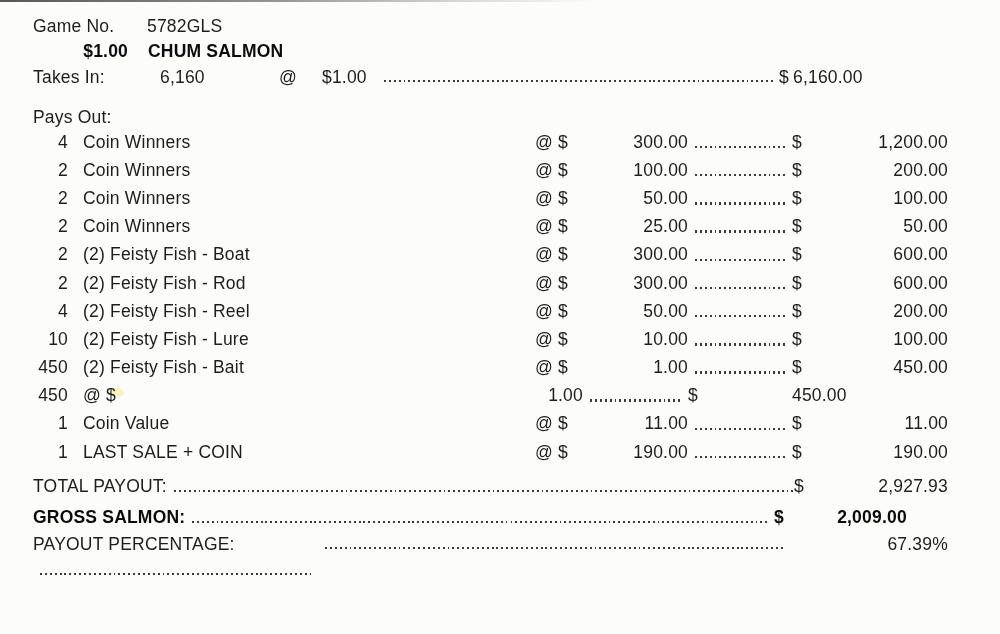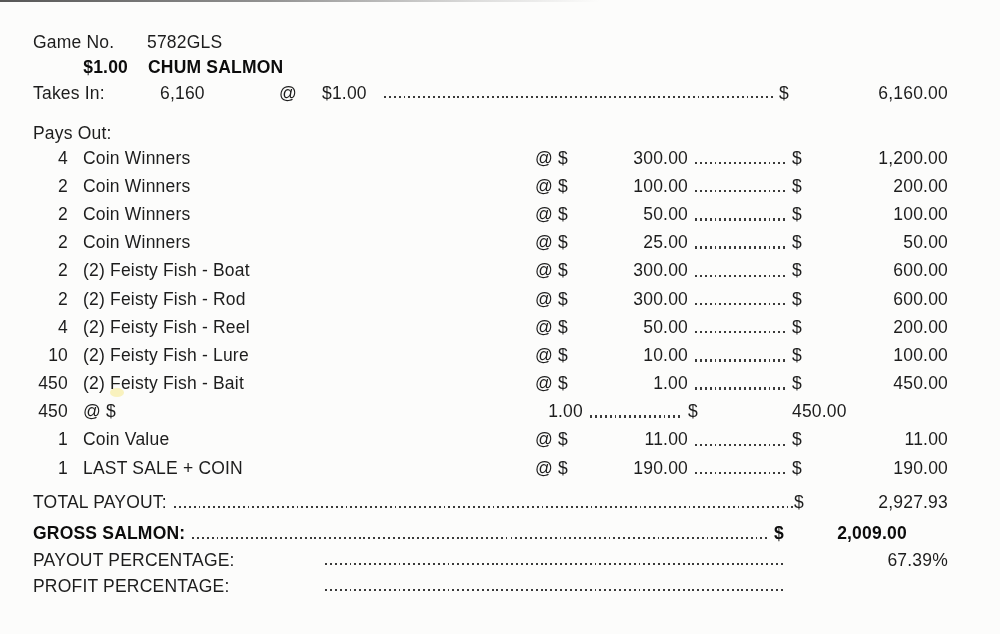--- a/index.html
+++ b/index.html
@@ -39,29 +39,29 @@
     left: 33px; right: 52px; top: 14px;
     filter: blur(0.32px);
     letter-spacing: 0.2px;
   }
 
   .b { font-weight: 700; color: #0c0c0c; }
 
   .row { display: grid; align-items: center; }
 
   
-  .line-game   { height: 24px; grid-template-columns: 114px 1fr; margin-top: 16px; }
+  .line-game   { height: 24px; grid-template-columns: 114px 1fr; }
   .line-name   { height: 26px; grid-template-columns: 95px 20px 1fr; }
   .line-name .price { text-align: right; }
 
   .line-takesin {
     height: 26px;
     grid-template-columns: 127px 60px 59px 20px 23px 55px 1fr 14px 155px;
   }
-  .line-takesin .amount { text-align: right; }
+  .line-takesin .amount { text-align: left; }
 
   .spacer-sm { height: 16px; }
 
   .line-paysout { height: 22px; }
 
   
   .prow {
     height: 28.2px;
     display: grid;
     align-items: center;
@@ -276,18 +276,17 @@
       <span class="b amount">2,009.00</span>
     </div>
 
     <div class="row line-pct">
       <span>PAYOUT PERCENTAGE:</span>
       <span class="leader"></span>
       <span class="value">67.39%</span>
     </div>
 
     <div class="row line-pct">
-      <span>PROFIT PERCENTAGE:</span>
       <span class="leader"></span>
     </div>
 
   </div>
 </div>
 
 </body></html>

